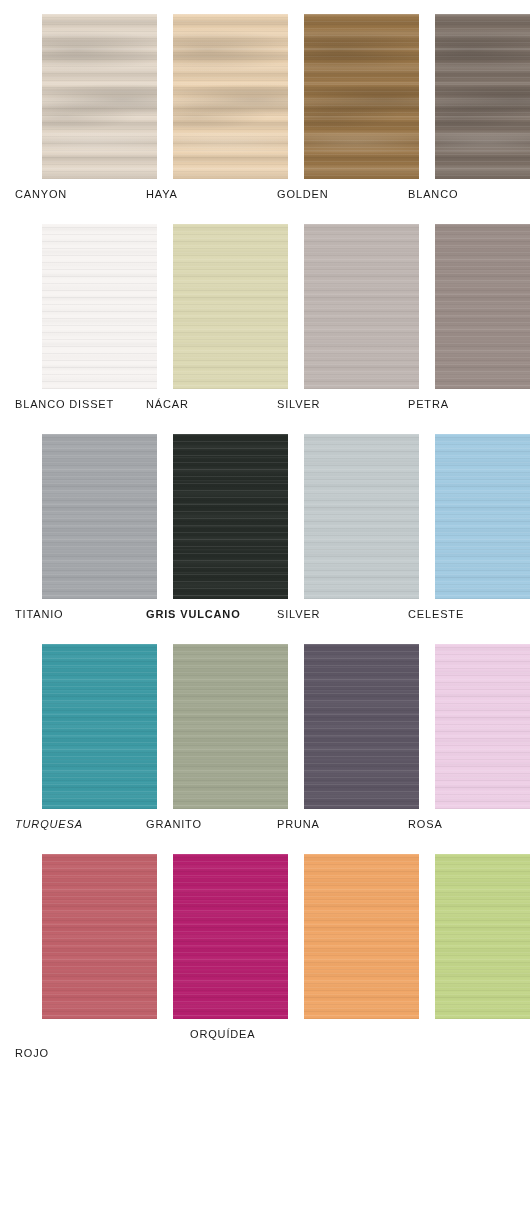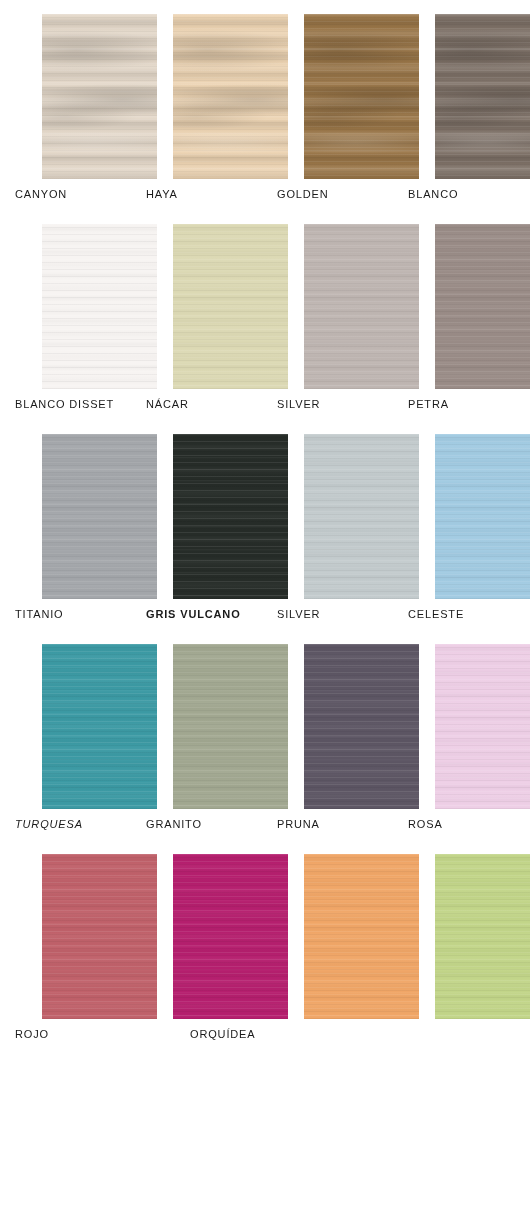--- a/index.html
+++ b/index.html
@@ -218,21 +218,21 @@
         <div class="grain"></div>
         <div class="grain2"></div>
       </div>
       <div class="swatch-label" style="color: rgb(26, 26, 26);">ROSA</div>
     </div>
     <div class="swatch-cell">
       <div class="swatch-chip flat" style="background-color: rgb(192, 97, 106);">
         <div class="grain"></div>
         <div class="grain2"></div>
       </div>
-      <div class="swatch-label" style="color: rgb(26, 26, 26);">ROJO</div>
+      <div class="swatch-label" style="color: rgb(26, 26, 26); margin-top: 19px;">ROJO</div>
     </div>
     <div class="swatch-cell">
       <div class="swatch-chip flat" style="background-color: rgb(181, 31, 110);">
         <div class="grain"></div>
         <div class="grain2"></div>
       </div>
       <div class="swatch-label" style="color: rgb(26, 26, 26); margin-left: 44px;">ORQUÍDEA</div>
     </div>
     <div class="swatch-cell">
       <div class="swatch-chip flat" style="background-color: rgb(240, 166, 103);">

